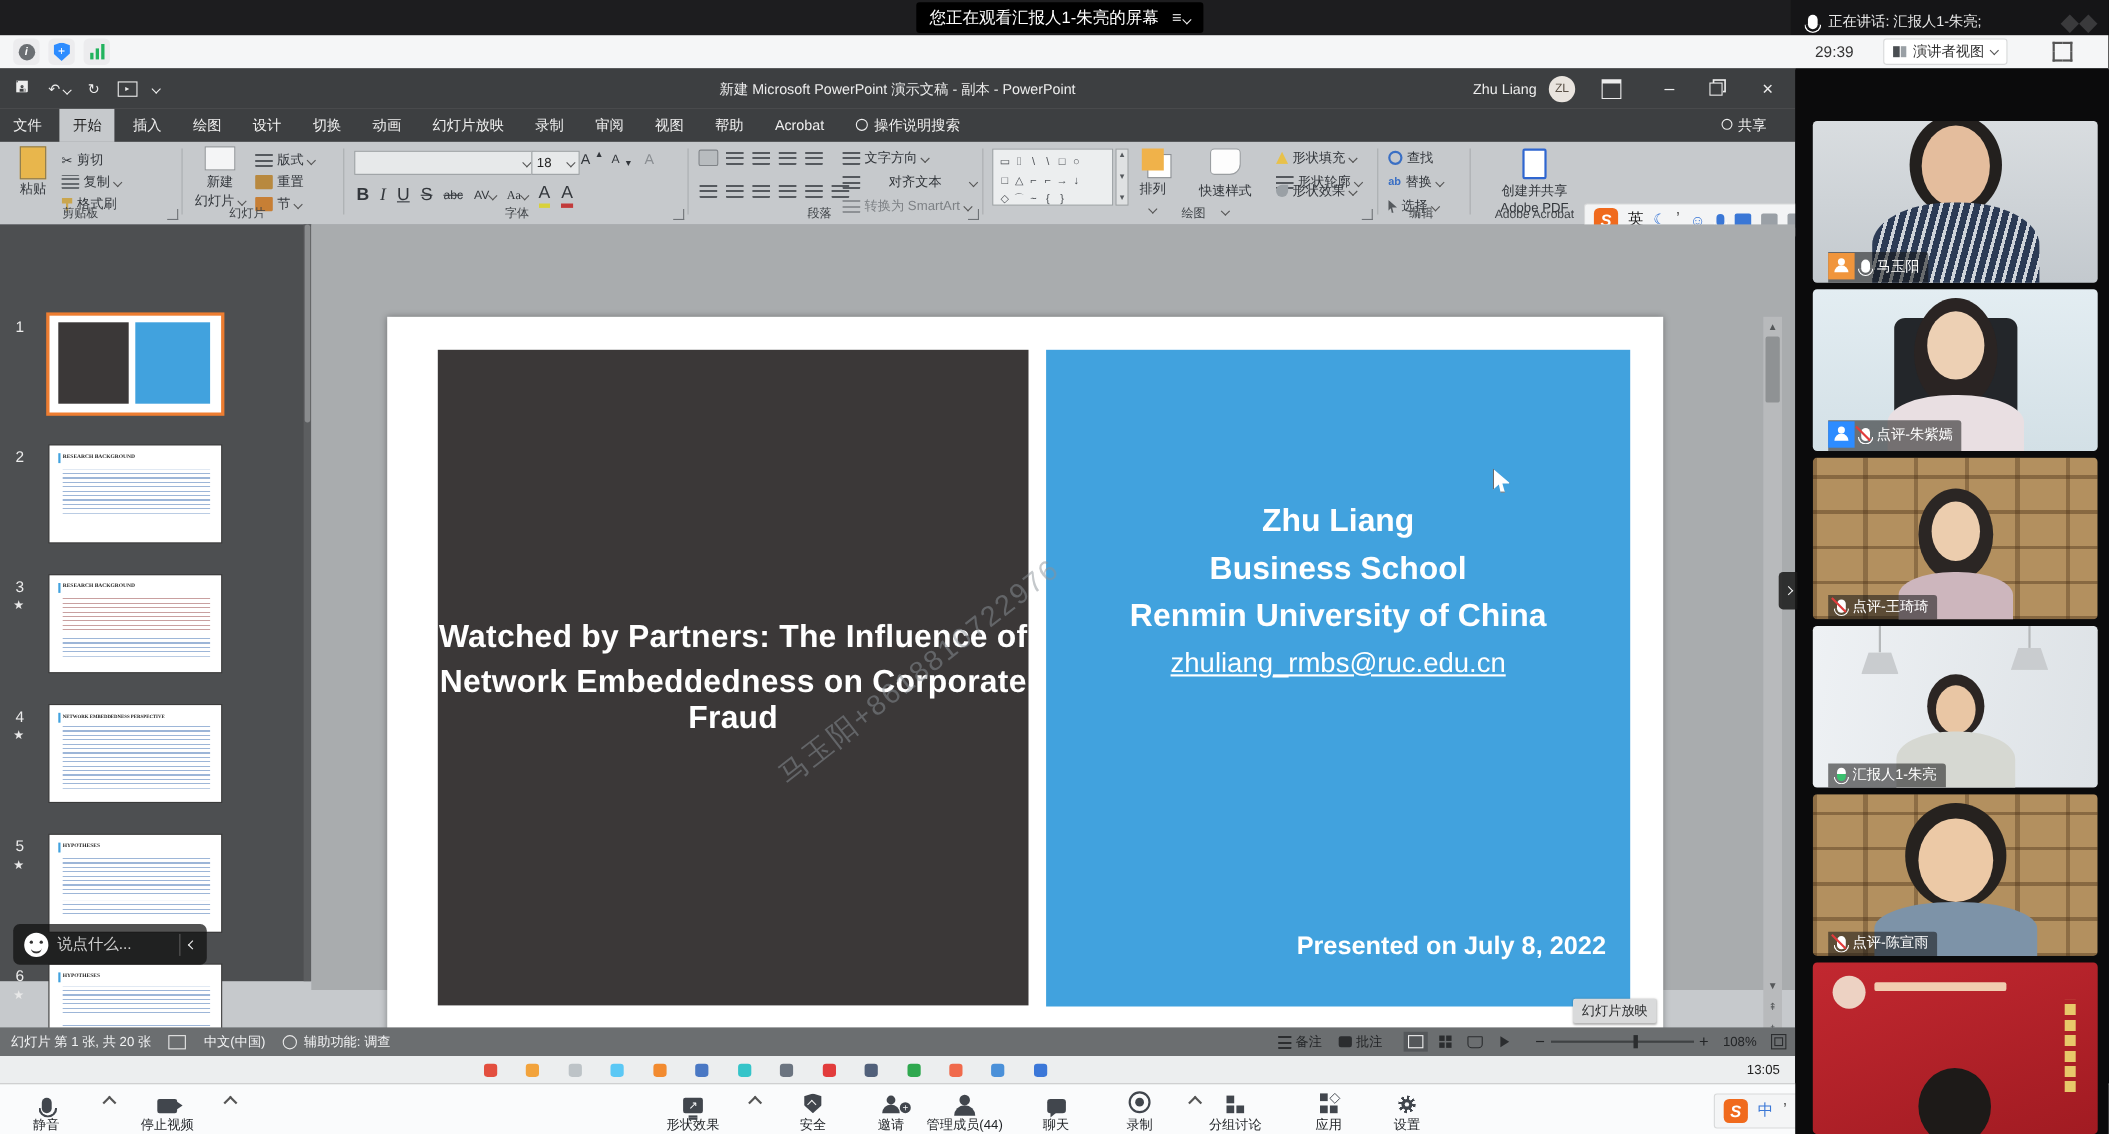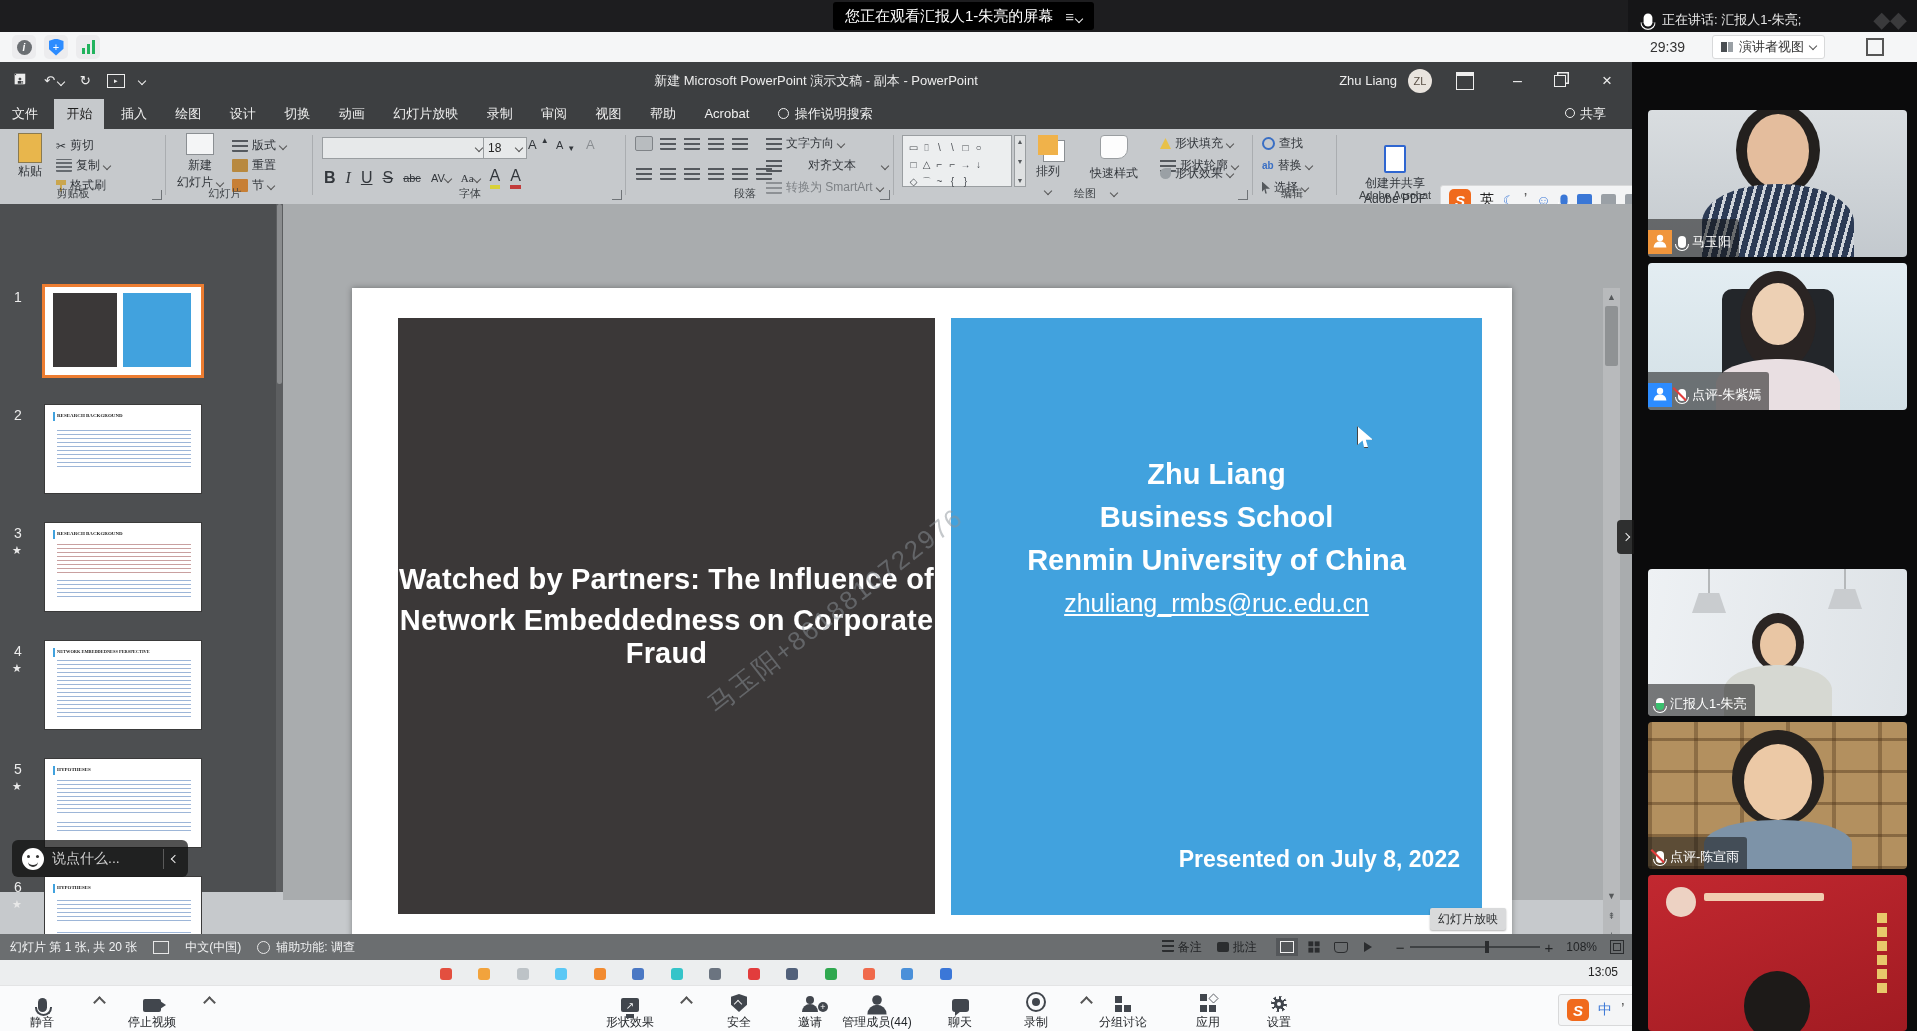--- a/index.html
+++ b/index.html
@@ -107,22 +107,22 @@
      #41464d 270deg 290deg,transparent 290deg 315deg,#41464d 315deg 335deg,transparent 335deg 360deg);
      position:relative;}
   .i-gear:before{content:"";position:absolute;inset:3px;background:#41464d;border-radius:50%;}
   .i-gear:after{content:"";position:absolute;inset:6px;background:#fafbfc;border-radius:50%;}
   .i-monitor{width:18px;height:14px;background:#41464d;border-radius:2px;position:relative;display:flex;align-items:center;justify-content:center;color:#fafbfc;font-size:10px;}
   .i-monitor:after{content:"";position:absolute;bottom:-4px;left:5px;width:8px;height:2px;background:#41464d;box-shadow:0 2px 0 #41464d;}
 
   
   #sidebar{left:1632px;top:62px;width:285px;height:969px;background:#0b0b0c;}
   .tile{position:absolute;left:16px;width:259px;height:147px;border-radius:4px;overflow:hidden;background:#222;}
-  .npill{position:absolute;left:0;bottom:0;display:flex;align-items:center;gap:6px;background:rgba(20,20,20,.55);
-     padding:11px 8px 3px 0;border-radius:0 3px 0 0;color:#fff;font-size:13px;}
+  .npill{position:absolute;left:14px;bottom:0;display:flex;align-items:center;gap:6px;background:rgba(20,20,20,.55);
+     padding:1px 8px 3px 0;border-radius:0 3px 0 0;color:#fff;font-size:13px;}
   .badge{width:24px;height:24px;display:flex;align-items:center;justify-content:center;}
   .badge .i-person{transform:scale(.8);} .badge .i-person, .badge .i-person:after{background:#fff;}
   .wmic{position:relative;width:8px;height:12px;background:#fff;border-radius:4px;}
   .wmic:after{content:"";position:absolute;left:-3px;bottom:-3px;width:12px;height:6px;border:1.5px solid #fff;border-top:none;border-radius:0 0 7px 7px;}
   .wmic.muted:before{content:"";position:absolute;left:-4px;top:-2px;width:18px;height:2px;background:#e23c3c;transform:rotate(45deg);transform-origin:left top;z-index:2;}
   .wmic.green{background:linear-gradient(#fff 45%,#3ac06e 45%);}
   .head{position:absolute;border-radius:50%;}
   .shoulders{position:absolute;border-radius:48% 48% 0 0;}
   .shelfbg{background-color:#b3905f;background-image:
      repeating-linear-gradient(0deg,rgba(70,45,20,.4) 0 3px,transparent 3px 32px),
@@ -407,21 +407,21 @@
           <span class="chev small"></span>
         </div>
       <div class="abs rbtn" style="left:1262px;top:50px;">
           <span style="width:8px;height:12px;background:#55595d;clip-path:polygon(0 0,100% 60%,45% 60%,60% 100%,40% 100%,30% 65%,0 85%);"></span>
           <span>选择</span>
           <span class="chev small"></span>
         </div>
       <div class="grp-label" style="left:1262px;width:60px;">编辑</div>
       <div class="grp-sep" style="left:1336px;"></div>
 
-      <div class="abs" style="left:1350px;top:16px;width:90px;text-align:center;">
+      <div class="abs" style="left:1350px;top:6px;width:90px;text-align:center;">
         <div style="width:18px;height:24px;margin:0 auto 2px;background:#fff;border:2px solid #2f66d0;border-radius:2px;position:relative;"></div>
         <div class="rbtn" style="justify-content:center;">创建并共享</div>
         <div class="rbtn" style="justify-content:center;">Adobe PDF</div>
       </div>
       <div class="grp-label" style="left:1345px;width:100px;">Adobe Acrobat</div>
     </div>
 
     <div id="netpill" class="abs">
       <span style="color:#27a35a;">↑ 209 K/s</span>
       <span style="color:#e08a2c;">↓ 7 K/s</span>
@@ -518,21 +518,21 @@
       <span>幻灯片放映</span>
     </div>
 
     <div id="statusbar" class="abs flex">
       <span class="lt" style="margin-left:10px;">幻灯片 第 1 张, 共 20 张</span>
       <span style="margin-left:16px;width:14px;height:11px;border:1.5px solid #e8e8e8;"></span>
       <span class="lt" style="margin-left:16px;">中文(中国)</span>
       <span style="margin-left:16px;width:11px;height:11px;border:1.5px solid #e8e8e8;border-radius:50%;"></span>
       <span class="lt" style="margin-left:6px;">辅助功能: 调查</span>
       <span class="rt flex" style="margin-left:auto;gap:5px;margin-right:8px;">
-        <span style="display:inline-flex;gap:4px;align-items:flex-start;">
+        <span style="display:inline-flex;gap:4px;align-items:center;">
             <span class="mini" style="background:repeating-linear-gradient(0deg,#2b2d2f 0 2px,transparent 2px 5px);width:12px;"></span>
             <span>备注</span>
           </span>
         <span style="display:inline-flex;gap:4px;align-items:center;margin-left:10px;">
             <span style="width:12px;height:10px;background:#2b2d2f;border-radius:2px;"></span>
             <span>批注</span>
           </span>
         <span class="viewbox sel" style="margin-left:14px;">
             <i style="width:12px;height:10px;border:1.5px solid #f0f0f0;display:block;"></i>
           </span>
@@ -707,20 +707,29 @@
       <div class="shoulders" style="left:68px;top:96px;width:124px;height:52px;background:#e9dfe2;"></div>
       <div class="npill">
         <span class="badge" style="background:#2d8cff;">
             <span class="i-person"></span>
           </span>
         <span class="wmic muted"></span>
         <span>点评-朱紫嫣</span>
       </div>
     </div>
 
+    <div class="tile shelfbg" style="top:354px;">
+      <div class="head" style="left:96px;top:28px;width:68px;height:84px;background:#2b2624;"></div>
+      <div class="head" style="left:108px;top:40px;width:44px;height:54px;background:#eccdae;"></div>
+      <div class="shoulders" style="left:78px;top:104px;width:104px;height:44px;background:#cdb6bd;"></div>
+      <div class="npill" style="padding-left:8px;">
+        <span class="wmic muted"></span>
+        <span>点评-王琦琦</span>
+      </div>
+    </div>
 
     <div class="tile" style="top:507px;background:linear-gradient(100deg,#eef1f4,#dde2e6);">
       <i class="cord" style="left:60px;height:24px;"></i>
       <i class="cord" style="left:196px;height:20px;"></i>
       <div class="lamp" style="left:44px;top:24px;"></div>
       <div class="lamp" style="left:180px;top:20px;"></div>
       <div class="head" style="left:104px;top:44px;width:52px;height:58px;background:#2b2523;"></div>
       <div class="head" style="left:112px;top:54px;width:36px;height:44px;background:#e9c6a4;"></div>
       <div class="shoulders" style="left:76px;top:96px;width:108px;height:52px;background:#d6d8d2;"></div>
       <div class="npill" style="padding-left:8px;">

